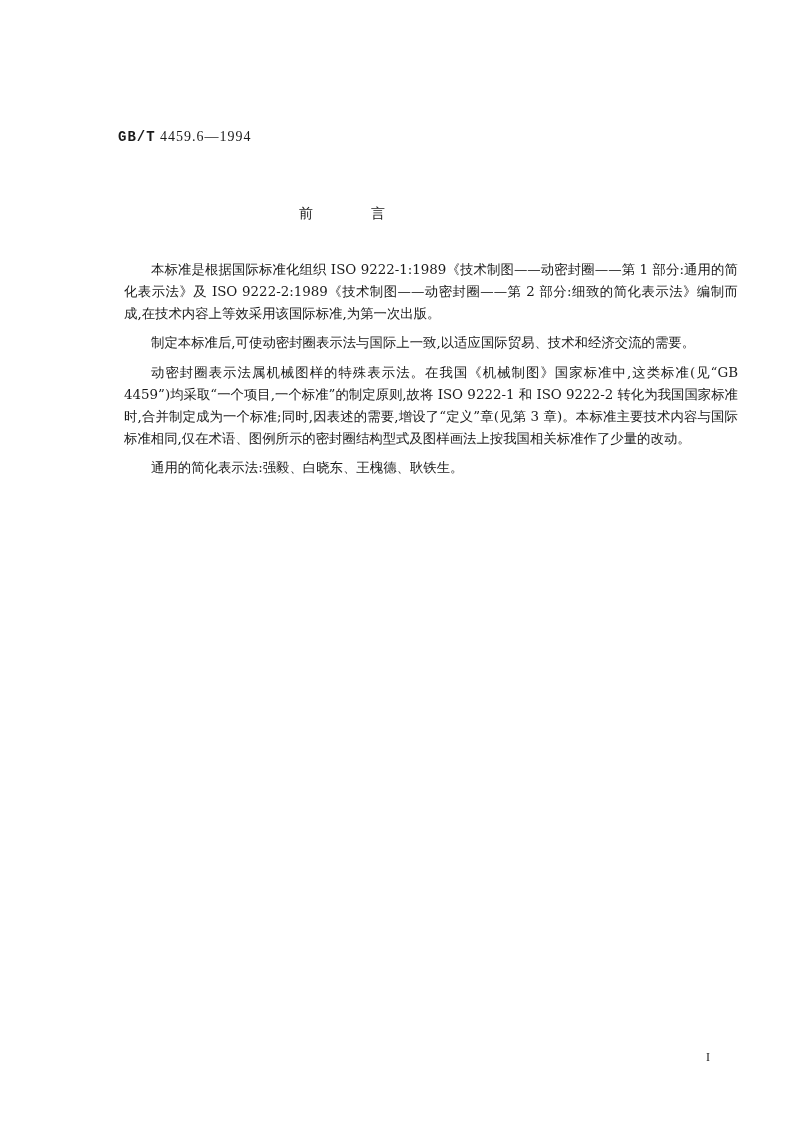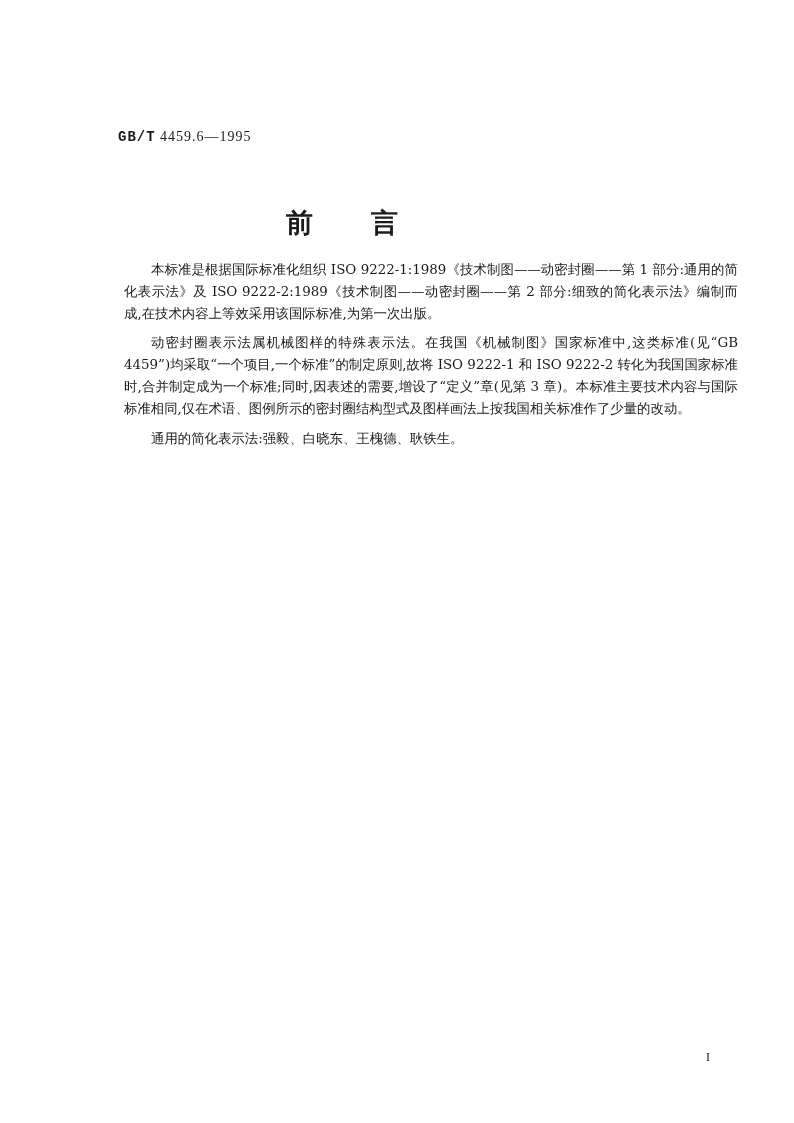--- a/index.html
+++ b/index.html
@@ -2,40 +2,41 @@
 <html><head>
 <meta charset="utf-8">
 <style>
   html, body { margin: 0; padding: 0; background: #ffffff; }
   body { width: 794px; height: 1123px; position: relative; overflow: hidden;
          font-family: "DejaVu Serif", "Liberation Serif", serif; color: #1a1a1a; }
   .std-code { position: absolute; left: 118px; top: 129px; font-size: 14px;
               letter-spacing: 1px; font-family: "Liberation Serif", serif; }
   .std-code b { font-weight: bold; font-family: Liberation Mono, monospace; }
   .title { position: absolute; top: 205px; left: 0; width: 684px; text-align: center;
-           font-size: 27px; font-weight: bold; letter-spacing: 0; }
+           font-size: 14px; font-weight: normal; letter-spacing: 0; }
   .title span { display: inline-block; }
   .title .gap { width: 58px; }
   .body { position: absolute; left: 116px; top: 251px; width: 630px;
           font-size: 13.4px; line-height: 21.8px; }
   .body p { margin: 8px; text-indent: 27px; text-align: justify; text-align-last: left; }
   .page-num { position: absolute; left: 706px; top: 1050px; font-size: 12px;
               font-family: "Liberation Serif", serif; }
 </style>
 </head>
 <body>
 
 <div class="std-code">
   <b>GB/T</b>
-  <span>4459.6—1995</span>
+  <span>4459.6—1994</span>
 </div>
 
 <div class="title">
   <span>前</span><span class="gap"></span><span>言</span>
 </div>
 
 <div class="body">
   <p>本标准是根据国际标准化组织 ISO 9222-1:1989《技术制图——动密封圈——第 1 部分:通用的简化表示法》及 ISO 9222-2:1989《技术制图——动密封圈——第 2 部分:细致的简化表示法》编制而成,在技术内容上等效采用该国际标准,为第一次出版。</p>
+  <p>制定本标准后,可使动密封圈表示法与国际上一致,以适应国际贸易、技术和经济交流的需要。</p>
   <p>动密封圈表示法属机械图样的特殊表示法。在我国《机械制图》国家标准中,这类标准(见“GB 4459”)均采取“一个项目,一个标准”的制定原则,故将 ISO 9222-1 和 ISO 9222-2 转化为我国国家标准时,合并制定成为一个标准;同时,因表述的需要,增设了“定义”章(见第 3 章)。本标准主要技术内容与国际标准相同,仅在术语、图例所示的密封圈结构型式及图样画法上按我国相关标准作了少量的改动。</p>
   <p>通用的简化表示法:强毅、白晓东、王槐德、耿铁生。</p>
 </div>
 
 <div class="page-num">I</div>
 
 </body></html>

